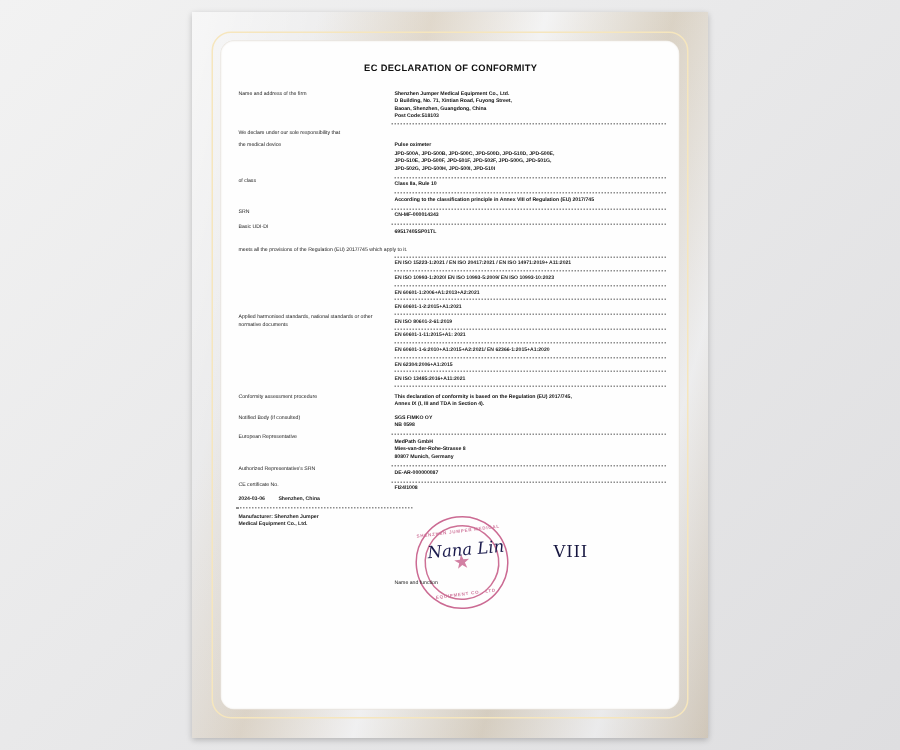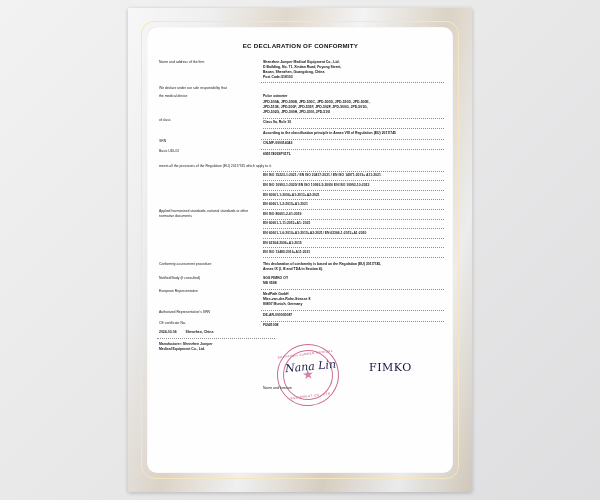--- a/index.html
+++ b/index.html
@@ -379,19 +379,19 @@
           <div>Medical Equipment Co., Ltd.</div>
         </div>
 
         <div id="stamp">
           <div id="stamp-text-top">SHENZHEN JUMPER MEDICAL</div>
           <div id="stamp-star">★</div>
           <div id="stamp-text-bottom">EQUIPMENT CO., LTD</div>
         </div>
 
         <div id="signature">Nana Lin</div>
-        <div id="prrc">FIMKO</div>
+        <div id="prrc">VIII</div>
         <div id="name-function-label">Name and function</div>
       </div>
 
     </div>
   </div>
 </div>
 
 </body></html>

